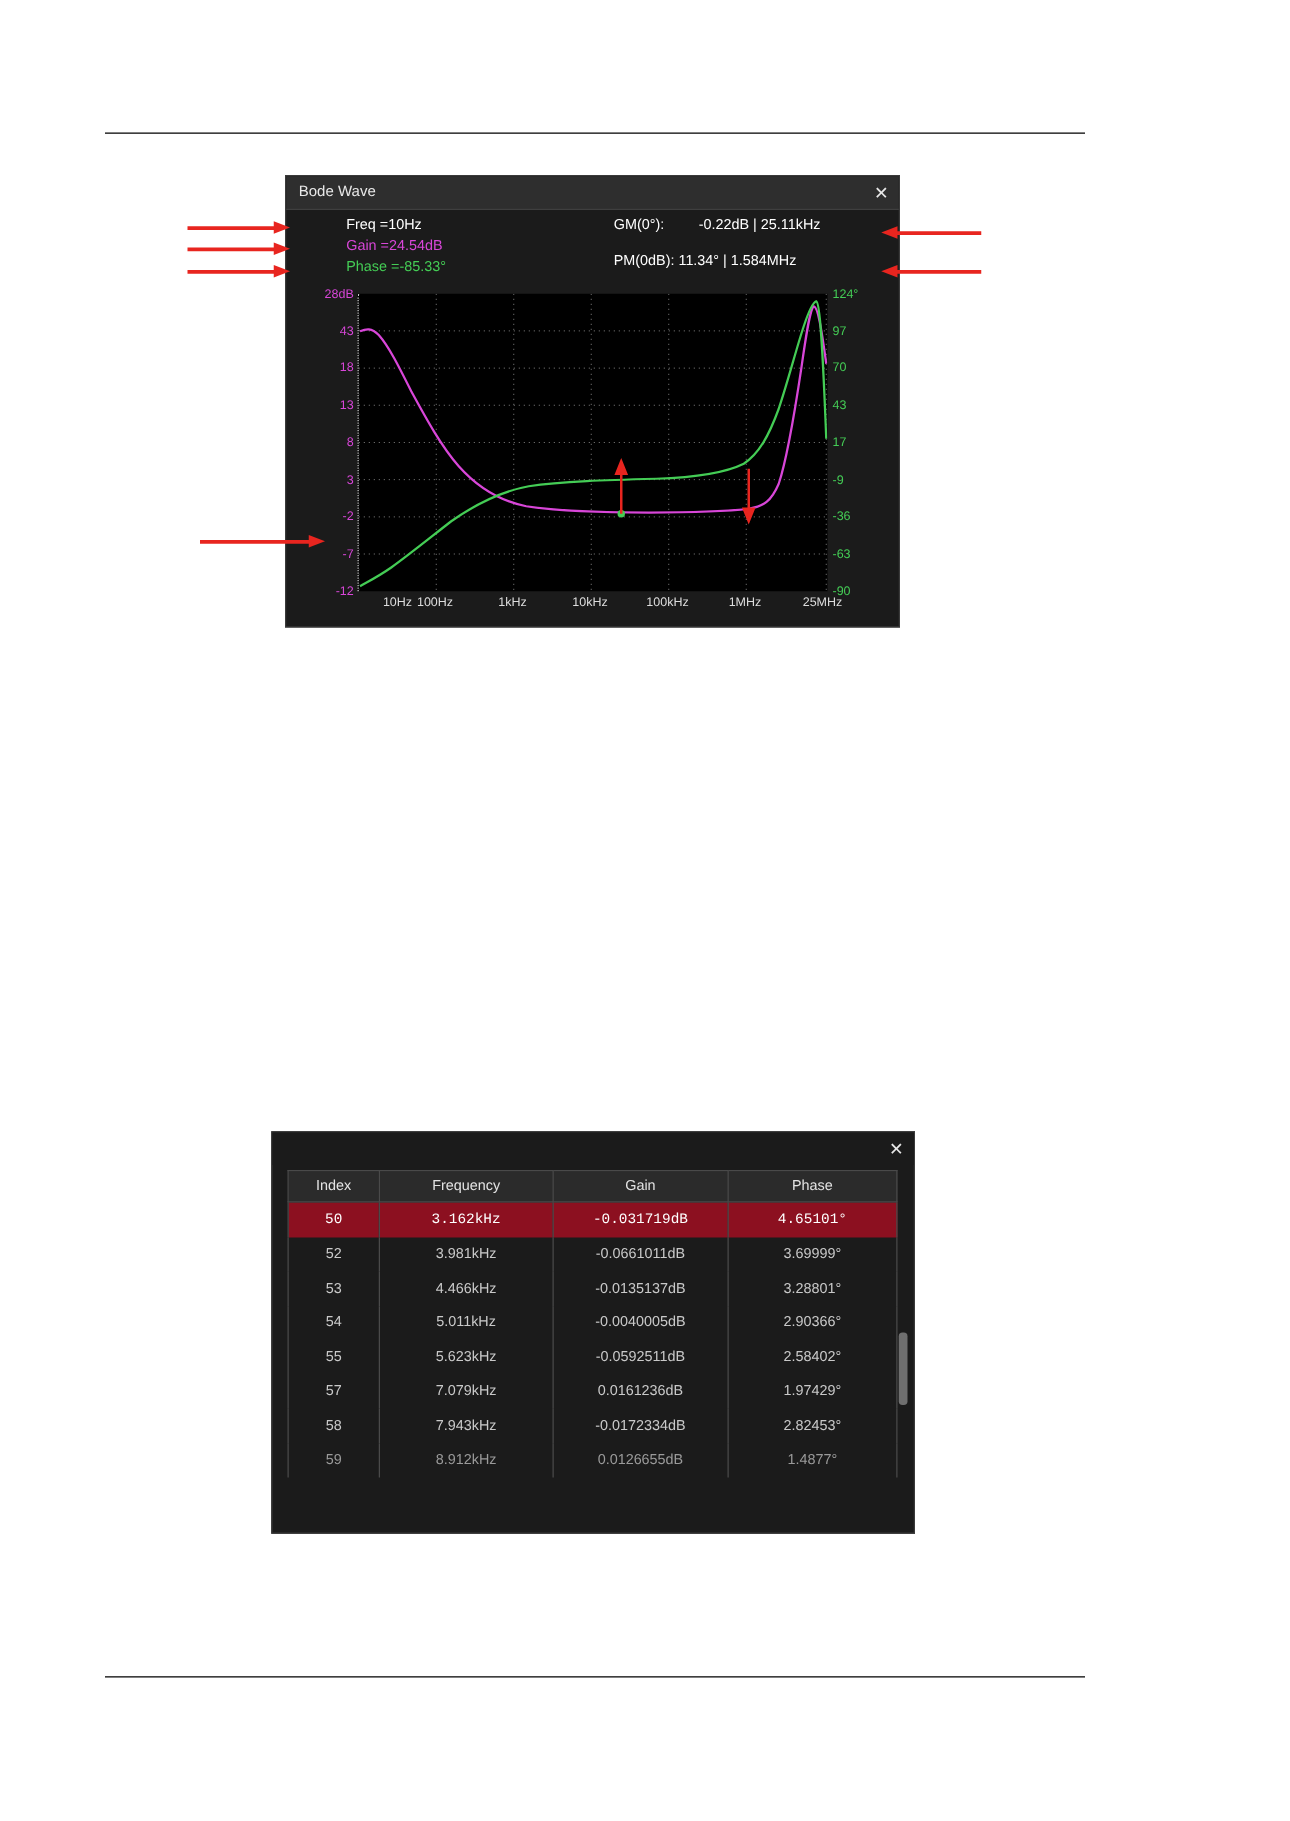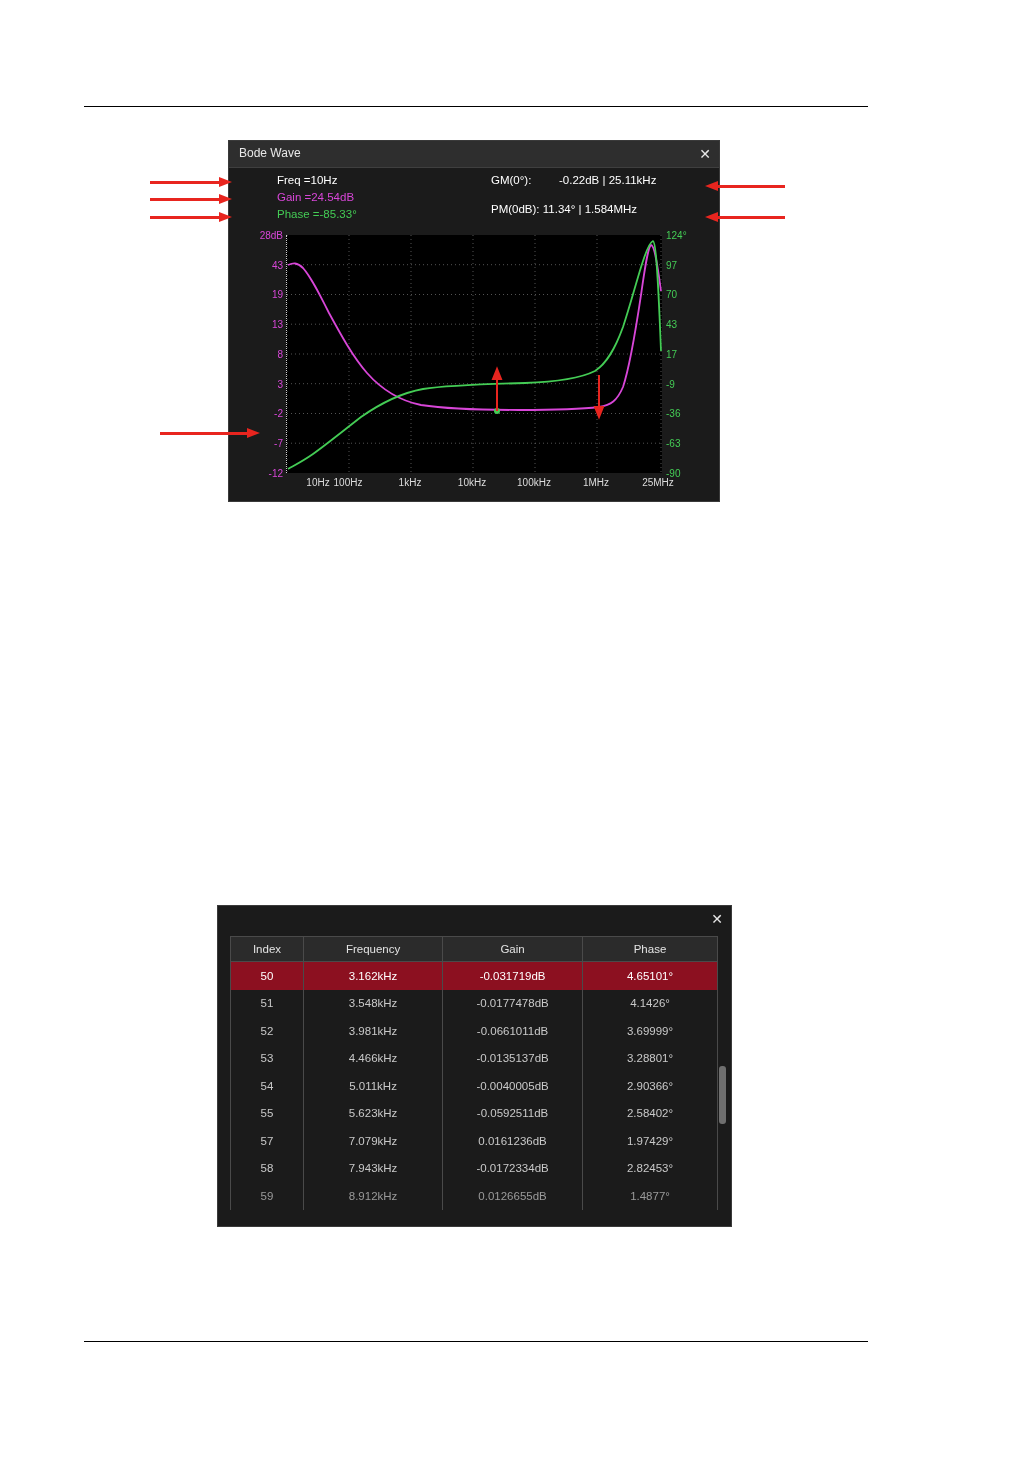--- a/index.html
+++ b/index.html
@@ -189,20 +189,21 @@
   #bode-table td {
     color: #c9c9c9;
     height: 25.5px;
     text-align: center;
     border-left: 1px solid #4a4a4a;
     border-right: 1px solid #4a4a4a;
   }
   #bode-table tr.selected td {
     background: #8c1020;
     color: #ffffff;
+    font-family: Liberation Mono, monospace;
   }
   #bode-table tr.faded td { color: #9a9a9a; margin-left: 20px; }
   .col-index { width: 72px; }
   .col-freq  { width: 140px; }
   .col-gain  { width: 140px; }
   .col-phase { width: 136px; }
   #table-scrollbar {
     position: absolute;
     right: 5px;
     top: 160px;
@@ -231,21 +232,21 @@
     <span class="ro" id="ro-phase">Phase =-85.33°</span>
     <span class="ro" id="ro-gm">GM(0°):</span>
     <span class="ro" id="ro-gm-val">-0.22dB | 25.11kHz</span>
     <span class="ro" id="ro-pm">PM(0dB): 11.34° | 1.584MHz</span>
   </div>
 
   <div id="bode-plot">
     <div class="ylabels-left">
         <div class="ytick left" style="top: 1px; width: 52px;">28dB</div>
         <div class="ytick left" style="top: 30.7px; width: 52px;">43</div>
-        <div class="ytick left" style="top: 60.4px; width: 52px;">19</div>
+        <div class="ytick left" style="top: 60.4px; width: 52px;">18</div>
         <div class="ytick left" style="top: 90.1px; width: 52px;">13</div>
         <div class="ytick left" style="top: 119.8px; width: 52px;">8</div>
         <div class="ytick left" style="top: 149.5px; width: 52px;">3</div>
         <div class="ytick left" style="top: 179.2px; width: 52px;">-2</div>
         <div class="ytick left" style="top: 208.9px; width: 52px;">-7</div>
         <div class="ytick left" style="top: 238.6px; width: 52px;">-12</div>
       </div>
     <div id="plot-area">
       <svg width="375" height="238" viewBox="0 0 375 238">
 
@@ -342,26 +343,20 @@
       </tr>
     </thead>
     <tbody id="table-body">
         <tr class="selected">
           <td class="col-index">50</td>
           <td class="col-freq">3.162kHz</td>
           <td class="col-gain">-0.031719dB</td>
           <td class="col-phase">4.65101°</td>
         </tr>
         <tr>
-          <td class="col-index">51</td>
-          <td class="col-freq">3.548kHz</td>
-          <td class="col-gain">-0.0177478dB</td>
-          <td class="col-phase">4.1426°</td>
-        </tr>
-        <tr>
           <td class="col-index">52</td>
           <td class="col-freq">3.981kHz</td>
           <td class="col-gain">-0.0661011dB</td>
           <td class="col-phase">3.69999°</td>
         </tr>
         <tr>
           <td class="col-index">53</td>
           <td class="col-freq">4.466kHz</td>
           <td class="col-gain">-0.0135137dB</td>
           <td class="col-phase">3.28801°</td>

